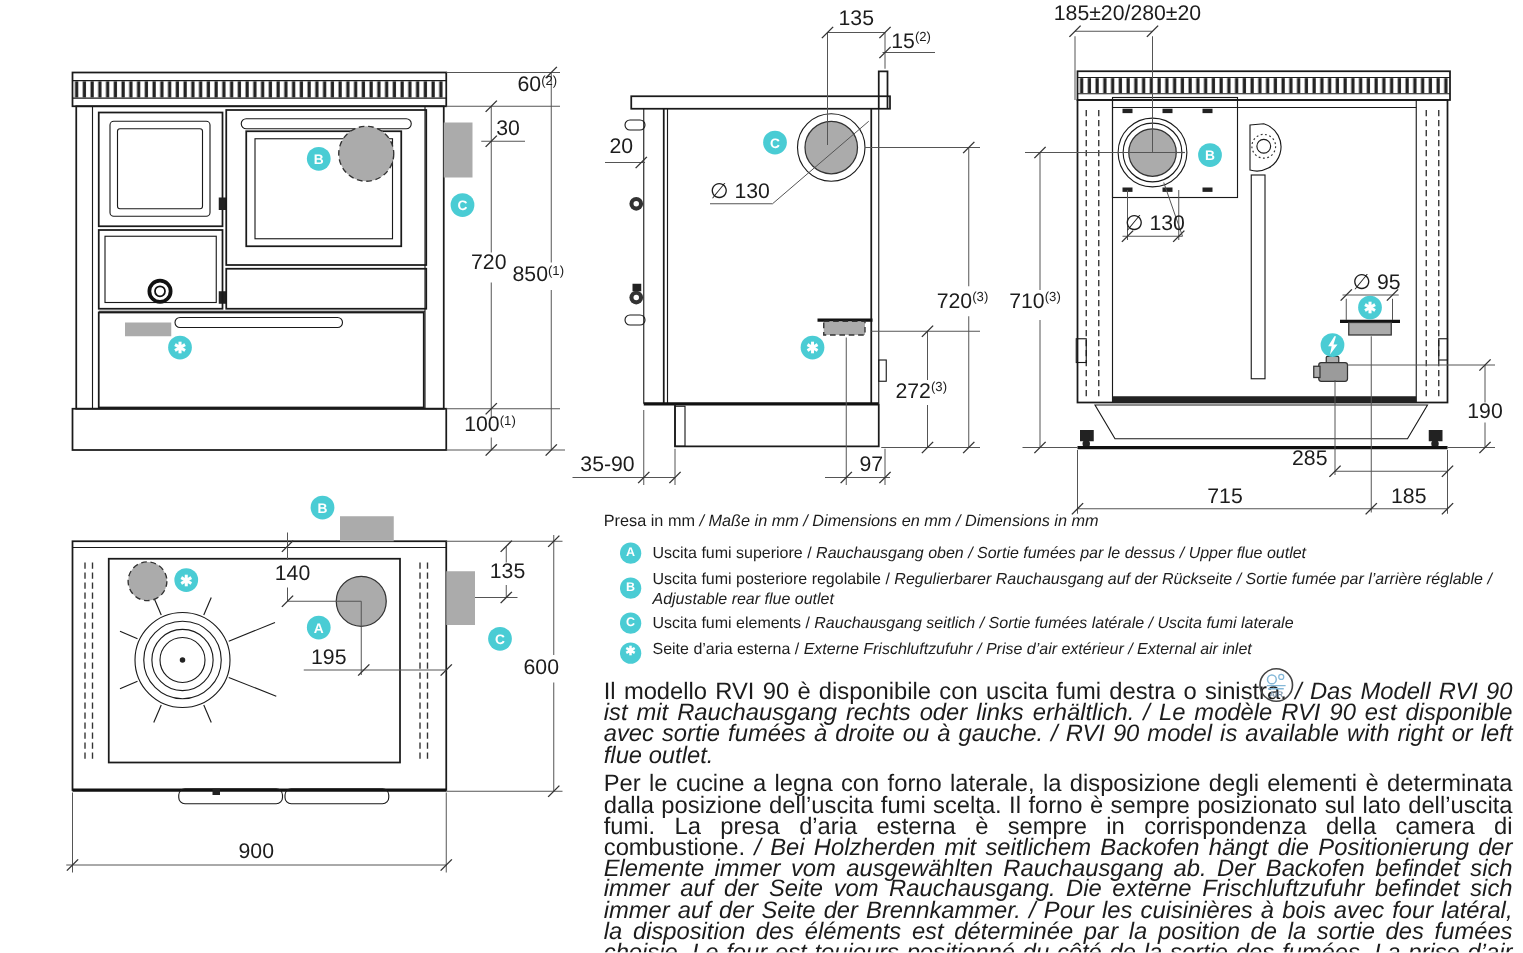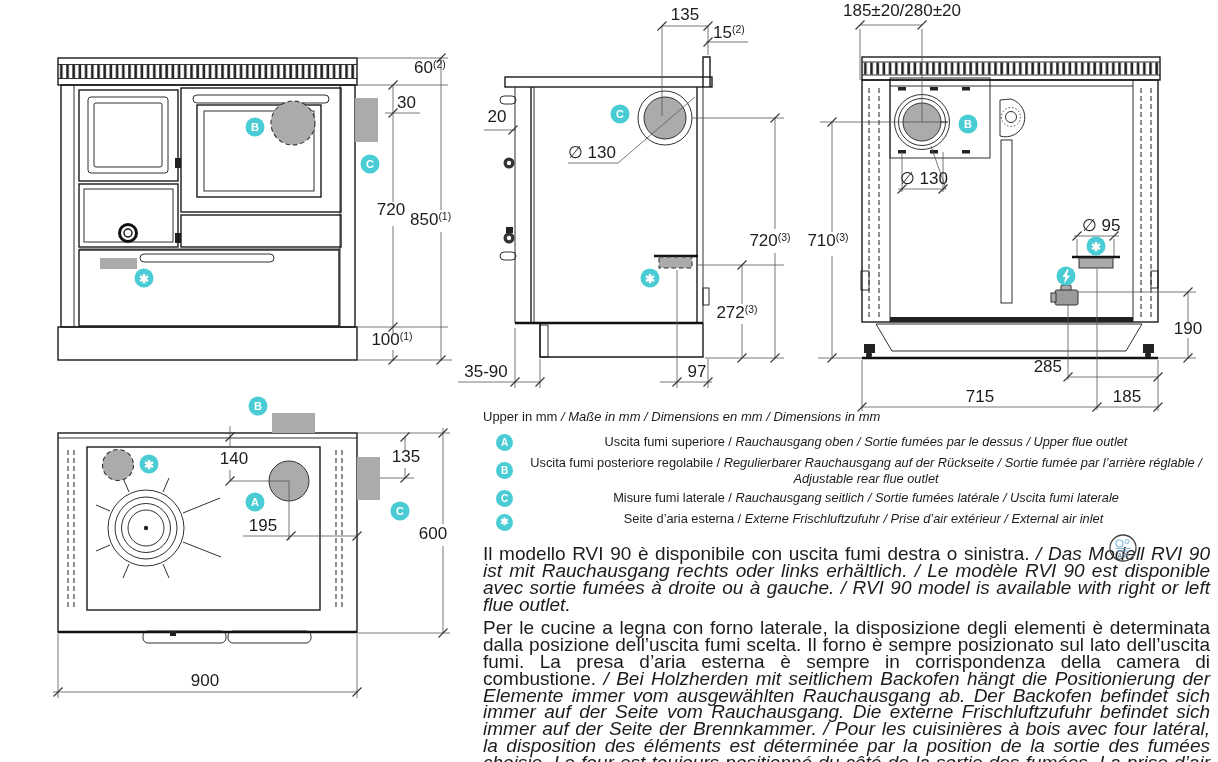--- a/index.html
+++ b/index.html
@@ -22,21 +22,21 @@
   .asttxt{font-size:12px;font-weight:bold;fill:#fff;text-anchor:middle;}
   .tick{stroke:#333;stroke-width:1.1;fill:none;}
 
   #textcol{position:absolute;left:483px;top:409px;width:727px;}
   .measure{font-size:13px;margin:0 0 10px 0;}
   .legend{padding-left:13px;}
   .lrow{display:flex;align-items:flex-start;gap:9px;margin-bottom:4px;font-size:12.8px;line-height:15.6px;}
   .lrow.center{align-items:center;}
   .lbadge{flex:0 0 17px;width:17px;height:17px;border-radius:50%;background:#4accd4;color:#fff;
           font-weight:bold;font-size:10px;display:flex;align-items:center;justify-content:center;margin-top:0px;}
-  .ltext{flex:1;text-align:center;}
+  .ltext{flex:1;}
   .para{font-size:19px;line-height:16.8px;text-align:justify;margin:0 0 7px 0;}
   #para1{margin-top:13px;}
   i{}
   .airwrap{display:inline-block;vertical-align:-10px;margin-left:5px;}
 </style>
 </head>
 <body>
 
 <div id="page">
 
@@ -446,34 +446,34 @@
         <circle class="badge" cx="400" cy="511" r="9.5"></circle>
         <text class="badgetxt" x="400" y="515">C</text>
       </g>
   <g>
         <circle class="badge" cx="149" cy="464" r="9.5"></circle>
         <text class="asttxt" x="149" y="468.5">✱</text>
       </g>
 </svg>
 
 <div id="textcol">
-  <p class="measure"><span>Upper in mm</span><i> / Maße in mm / Dimensions en mm / Dimensions in mm</i></p>
+  <p class="measure"><span>Presa in mm</span><i> / Maße in mm / Dimensions en mm / Dimensions in mm</i></p>
 
   <div class="legend">
     <div class="lrow">
       <span class="lbadge">A</span>
       <span class="ltext"><span>Uscita fumi superiore / </span><i>Rauchausgang oben  / Sortie fumées par le dessus / Upper flue outlet</i></span>
     </div>
     <div class="lrow center">
       <span class="lbadge">B</span>
       <span class="ltext"><span>Uscita fumi posteriore regolabile /  </span><i>Regulierbarer Rauchausgang auf der Rückseite / Sortie fumée par l’arrière réglable / Adjustable rear flue outlet</i></span>
     </div>
     <div class="lrow">
       <span class="lbadge">C</span>
-      <span class="ltext"><span>Misure fumi laterale / </span><i>Rauchausgang seitlich  / Sortie fumées latérale / Uscita fumi laterale</i></span>
+      <span class="ltext"><span>Uscita fumi elements / </span><i>Rauchausgang seitlich  / Sortie fumées latérale / Uscita fumi laterale</i></span>
     </div>
     <div class="lrow center">
       <span class="lbadge">✱</span>
       <span class="ltext"><span>Seite d’aria esterna / </span><i>Externe Frischluftzufuhr / Prise d’air extérieur / External air inlet</i><span class="airwrap"><svg width="30" height="30" viewBox="0 0 30 30">
         <circle cx="15" cy="15" r="13" fill="none" stroke="#444" stroke-width="1.3"></circle>
         <circle cx="11.5" cy="10.5" r="3.5" fill="none" stroke="#85b8d8" stroke-width="1.2"></circle>
         <circle cx="19" cy="8.5" r="2" fill="none" stroke="#85b8d8" stroke-width="1"></circle>
         <path d="M7.5,15.5 H22.5 M8.5,18 H21" fill="none" stroke="#85b8d8" stroke-width="1.1"></path>
         <text x="15" y="24.5" text-anchor="middle" font-size="6.5" font-weight="bold" fill="#7d93a8">AIR</text>
       </svg></span></span>

